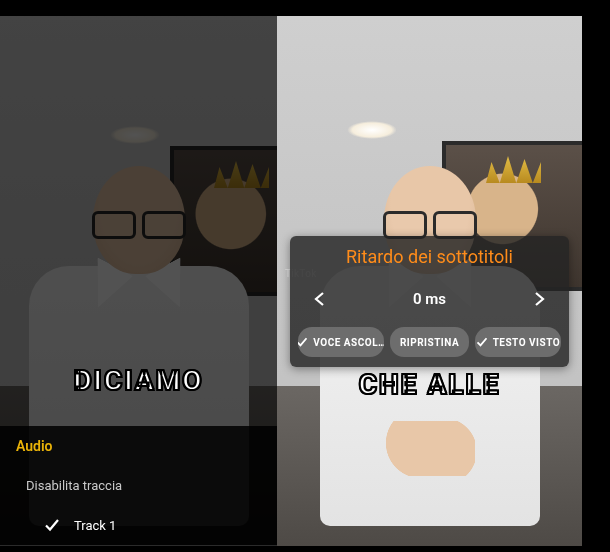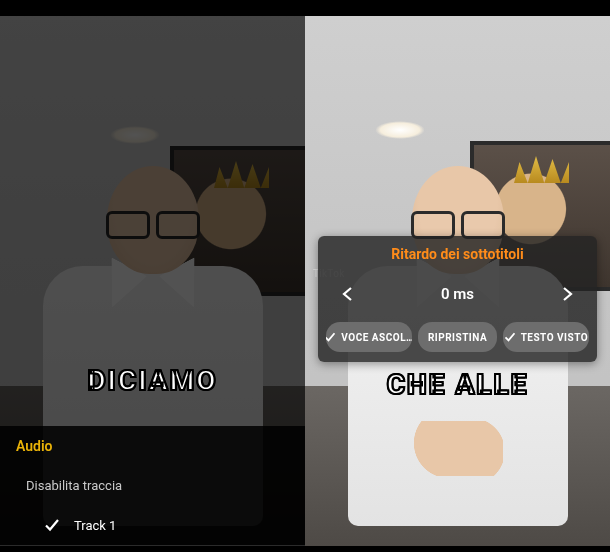--- a/index.html
+++ b/index.html
@@ -2,21 +2,21 @@
 <html><head>
 <meta charset="utf-8">
 <style>
   * { margin: 0; padding: 0; box-sizing: border-box; }
   html, body { width: 610px; height: 552px; overflow: hidden; background: #000; font-family: -apple-system, BlinkMacSystemFont, "Segoe UI", Roboto, sans-serif; }
   .stage { position: relative; width: 610px; height: 552px; }
   .topbar { position: absolute; top: 0; left: 0; width: 100%; height: 16px; background: #000; }
   .bottombar { position: absolute; bottom: 0; left: 0; width: 100%; height: 6px; background: #000; }
   .split { position: absolute; top: 16px; left: 0; width: 100%; height: 530px; display: flex; }
   .pane { position: relative; height: 100%; overflow: hidden; }
-  .pane-left { width: 305px; }
+  .pane-left { width: 277px; }
   .pane-right { width: 305px; }
 
   
   .scene { position: absolute; inset: 0; }
   .wall { position: absolute; inset: 0; background: linear-gradient(180deg,#cfcfcf 0%,#c6c6c6 45%,#bfbfbf 100%); }
   .ceilinglight { position: absolute; top: 110px; left: 110px; width: 50px; height: 18px; border-radius: 50%/60%; background: radial-gradient(ellipse at center,#ffffff 0%,#f6eedd 55%,rgba(255,255,255,0)70%); filter: blur(0.5px); }
   .painting { position: absolute; top: 130px; left: 170px; width: 150px; height: 150px; background: radial-gradient(circle at 40% 45%,#d8b48a 0 30%,rgba(0,0,0,0)31%), linear-gradient(180deg,#5b5048 0%,#3e352e 100%); border: 4px solid #2b2b2b; }
   .crown { position:absolute; top:8px; left:40px; width:55px; height:30px; background: linear-gradient(180deg,#e6c24a,#b88a1f); clip-path: polygon(0 100%,10% 30%,25% 100%,40% 10%,55% 100%,70% 20%,85% 100%,100% 30%,100% 100%); }
   .head { position:absolute; top:150px; left:50%; transform:translateX(-50%); width:92px; height:108px; background: radial-gradient(ellipse at 50% 35%,#e8c7a8 0 60%,#d9b493 100%); border-radius:50% 50% 46% 46%; }
   .glasses { position:absolute; top:195px; left:50%; transform:translateX(-50%); width:94px; height:22px; }
@@ -40,21 +40,21 @@
   .sect-hd { display:flex; align-items:center; justify-content:space-between; padding:12px 16px; font-weight:600; color:#eab308; }
   .sect-hd .cd { font-size:10px; opacity:.9; }
   .opt { display:flex; align-items:center; gap:14px; padding:12px 20px 12px 26px; color:#c9c9c9; font-size:13px; }
   .opt.sel { color:#fff;margin-left:40px; }
   .chk { width:16px; height:16px; display:inline-flex; align-items:center; justify-content:center; margin-left:-22px; }
   .chk svg{width:16px;height:16px;}
   .divider{height:1px;background:#2b2b2b;margin:0;}
 
   
   .delaypanel { position:absolute; top:220px; left:13px; width:279px; background:rgba(35,35,35,0.82); border-radius:6px; overflow:hidden; box-shadow:0 2px 10px rgba(0,0,0,.4);}
-  .dp-title { text-align:center; color:#ff8c1a; font-size:14px; font-weight:700; padding:10px 8px; }
+  .dp-title { text-align:center; color:#ff8c1a; font-size:18px; font-weight:400; padding:10px 8px; }
   .dp-stepper { display:flex; align-items:center; justify-content:space-between; padding:6px 14px 12px;gap:37px; }
   .dp-stepper .arrow{ width:32px;height:32px; display:flex;align-items:center;justify-content:center; color:#fff;}
   .dp-stepper .arrow svg{width:16px;height:16px;}
   .dp-value { color:#fff; font-size:15px; font-weight:600;}
   .dp-actions{ display:flex; gap:6px; padding:0 8px 10px;}
   .dp-btn{ flex:1; background:#6d6d6d; color:#fff; font-size:10px; font-weight:700; letter-spacing:.5px; padding:9px 4px; border-radius:14px; display:flex; align-items:center; justify-content:center; gap:5px; white-space:nowrap; overflow:hidden;}
   .dp-btn .ck{width:12px;height:12px;flex-shrink:0;}
   .dp-btn.last{flex:0.9;}
   .tiktok { position:absolute; left:8px; top:252px; font-size:10px; color:rgba(255,255,255,.55); font-weight:400; letter-spacing:.3px;}
 </style>

